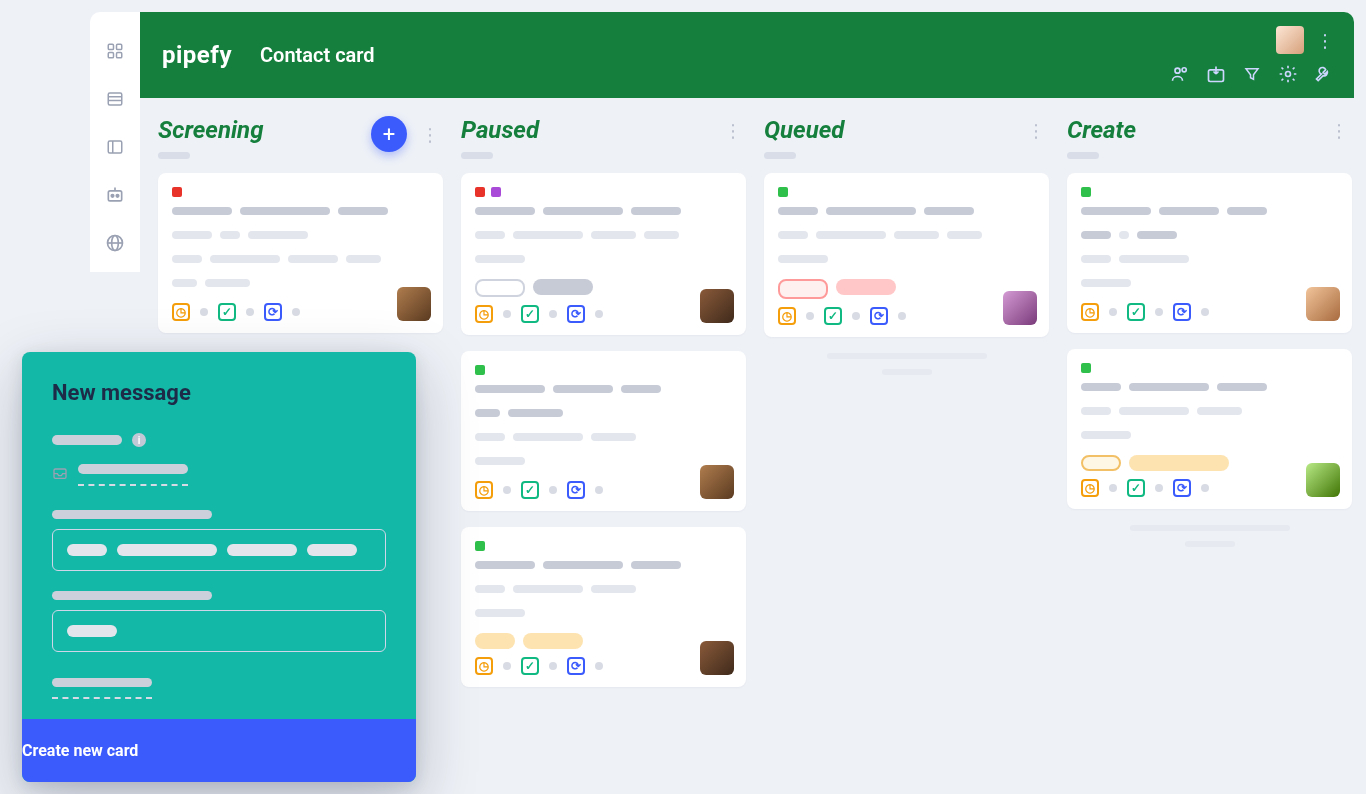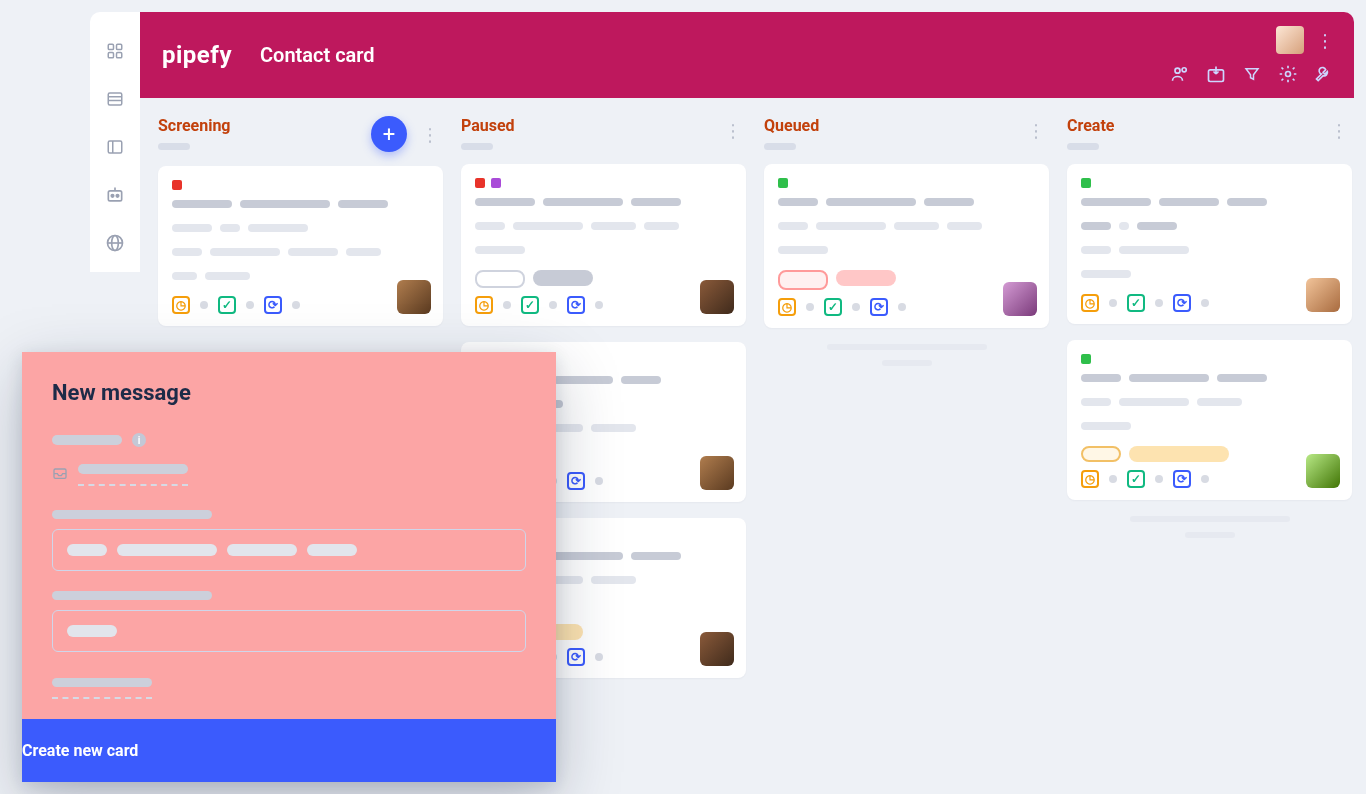--- a/index.html
+++ b/index.html
@@ -33,21 +33,21 @@
     color: #9aa1b2;
     cursor: pointer;
   }
   
   .header {
     position: absolute;
     left: 140px;
     right: 12px;
     top: 12px;
     height: 86px;
-    background: #be185d;
+    background: #15803d;
     border-radius: 0 10px 0 0;
     display: flex;
     align-items: center;
     padding: 0 20px 0 22px;
     color: #fff;
     z-index: 1;
   }
   .logo {
     font-weight: 700;
     font-size: 24px;
@@ -89,23 +89,24 @@
   .col {
     width: 285px;
     flex-shrink: 0;
   }
   .col-head {
     display:flex;
     align-items:flex-start;
     margin-bottom: 14px;
   }
   .col-title {
-    font-size: 16px;
+    font-size: 24px;
     font-weight: 700;
-    color: #c2410c;
+    color: #15803d;
+    font-style: italic;
   }
   .col-sub {
     width: 32px; height: 7px; background:#d8dde8; border-radius:4px; margin-top:8px;
   }
   .col-actions { margin-left:auto; display:flex; align-items:center; gap:10px;}
   .add-btn {
     width: 36px; height:36px; border-radius:50%;
     background:#3b5bfd; color:#fff; display:flex;align-items:center;justify-content:center;
     font-size:22px; cursor:pointer; box-shadow:0 4px 10px rgba(59,91,253,.35);
   }
@@ -151,23 +152,23 @@
   .av3{background:linear-gradient(135deg,#d49bd4,#7a3a7a);}
   .av4{background:linear-gradient(135deg,#f2c49a,#a86b3f);}
   .av5{background:linear-gradient(135deg,#b8e986,#417505);}
   .placeholder-strip{
     height:6px;background:#e6e9f0;border-radius:3px;margin:0 auto;
   }
   
   .modal {
     position:absolute;
     left:22px; bottom:12px;
-    width:534px;
-    background:#fca5a5;
-    border-radius:0;
+    width:394px;
+    background:#14b8a6;
+    border-radius:8px;
     box-shadow:0 20px 60px rgba(20,30,60,.25), 0 4px 16px rgba(20,30,60,.12);
     z-index:10;
     overflow:hidden;
   }
   .modal-body{padding:28px 30px 20px 30px;}
   .modal-title{font-size:22px;font-weight:700;color:#1d2b48;margin-bottom:28px;}
   .mline{display:flex;align-items:center;gap:10px;margin-bottom:12px;}
   .mbar{height:10px;background:#ccd0db;border-radius:5px;}
   .info-dot{width:14px;height:14px;border-radius:50%;background:#c3c8d6;display:flex;align-items:center;justify-content:center;color:#fff;font-size:10px;font-weight:700;}
   .field{

